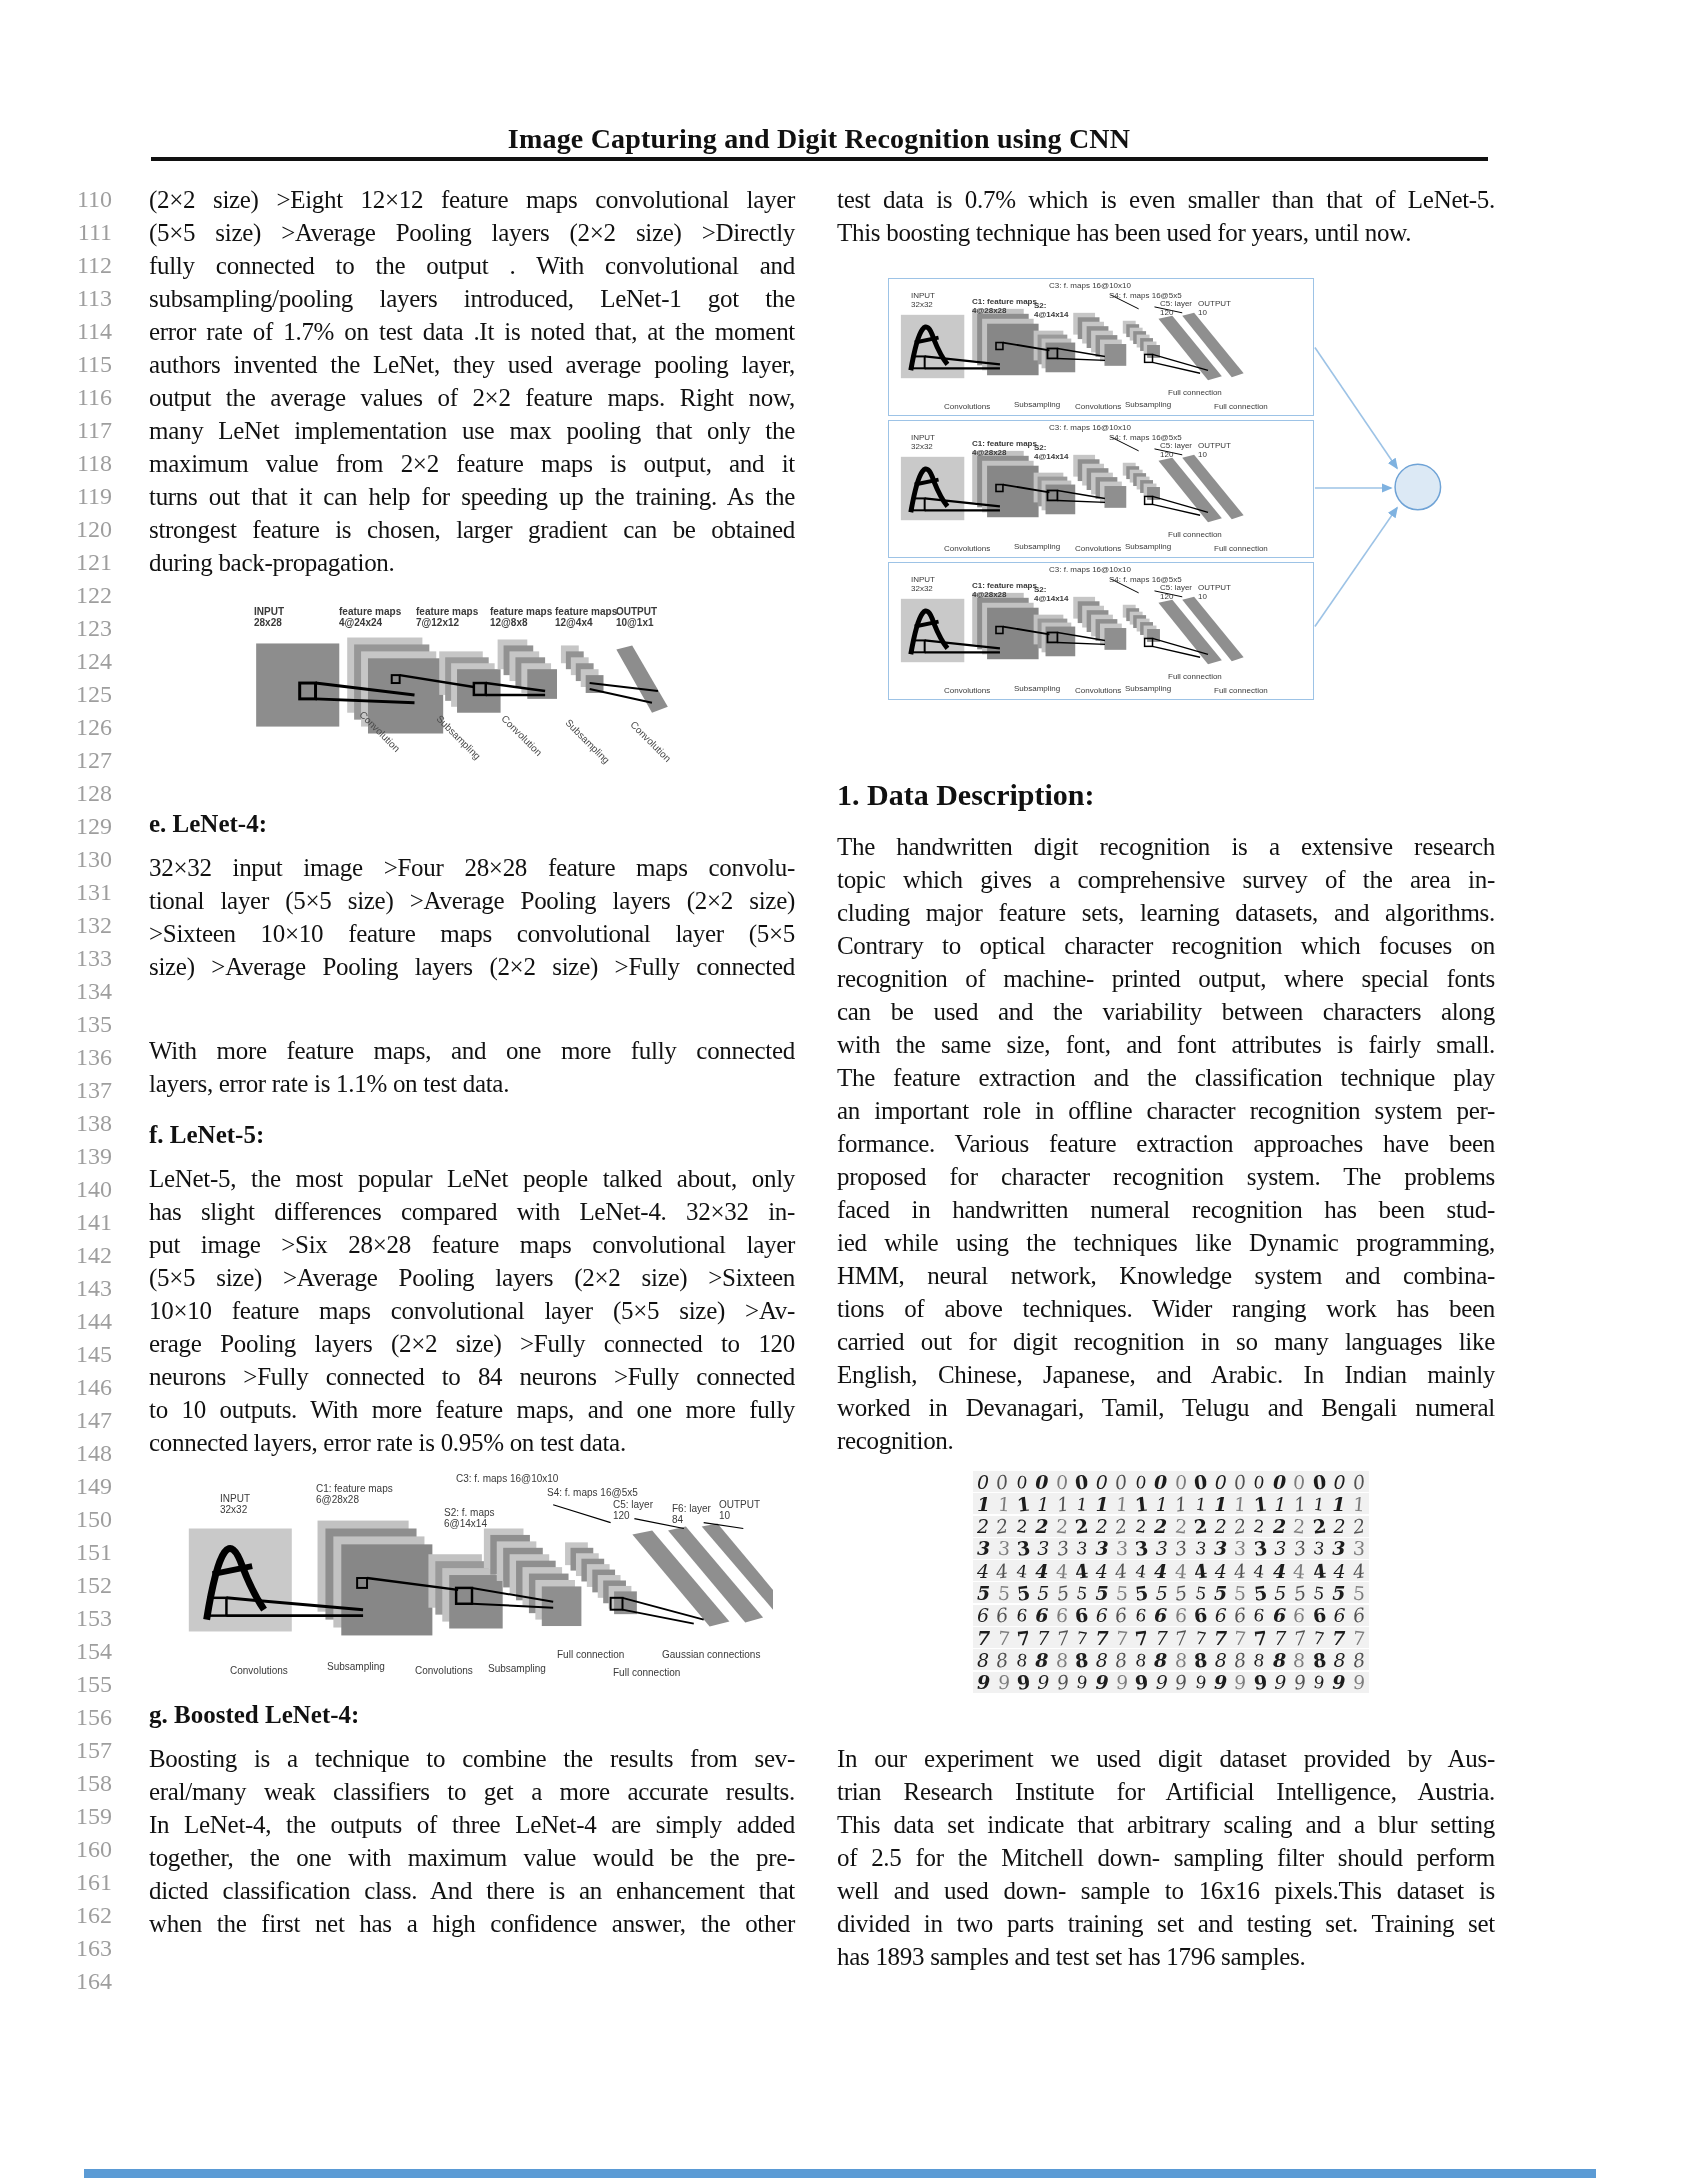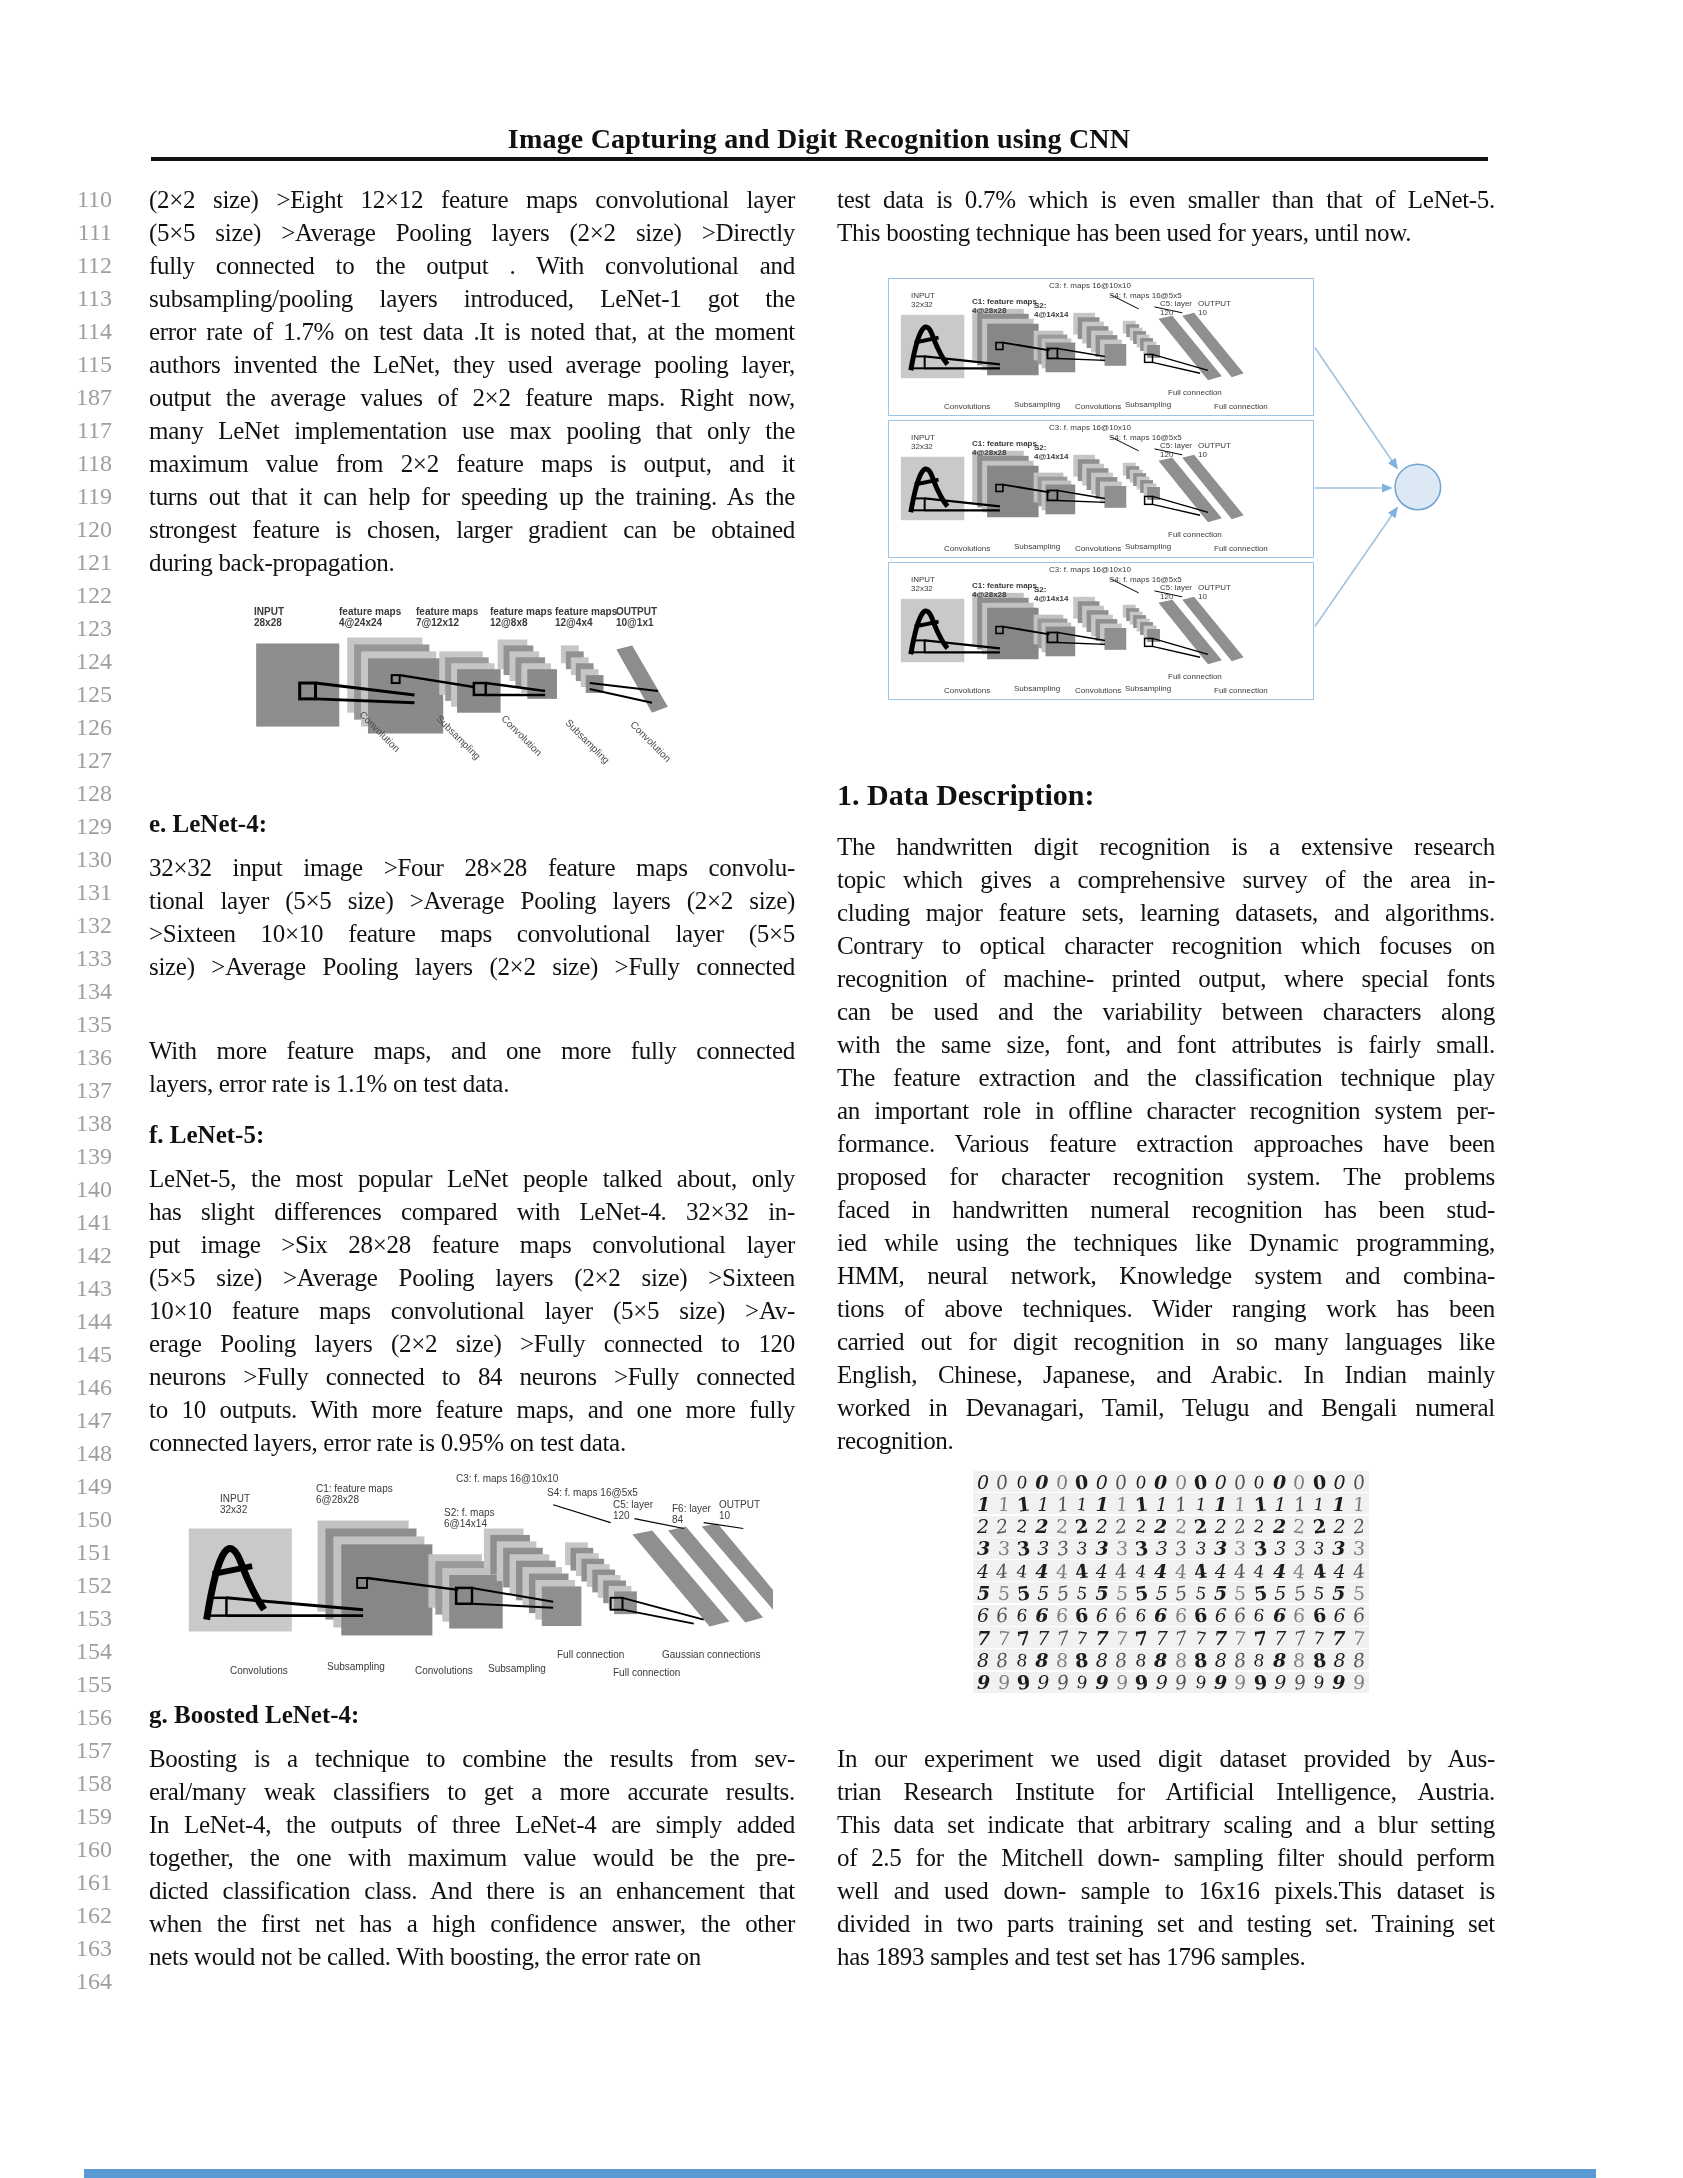--- a/index.html
+++ b/index.html
@@ -57,21 +57,21 @@
 <div class="abs" id="header-title">Image Capturing and Digit Recognition using CNN</div>
 <div class="abs" id="header-rule"></div>
 
 <div class="abs" id="lineno-col">
     <div class="lnum">110</div>
     <div class="lnum">111</div>
     <div class="lnum">112</div>
     <div class="lnum">113</div>
     <div class="lnum">114</div>
     <div class="lnum">115</div>
-    <div class="lnum">187</div>
+    <div class="lnum">116</div>
     <div class="lnum">117</div>
     <div class="lnum">118</div>
     <div class="lnum">119</div>
     <div class="lnum">120</div>
     <div class="lnum">121</div>
     <div class="lnum">122</div>
     <div class="lnum">123</div>
     <div class="lnum">124</div>
     <div class="lnum">125</div>
     <div class="lnum">126</div>
@@ -314,21 +314,20 @@
   </div>
 
   <div class="sec-head" style="top:1701px">g. Boosted LeNet-4:</div>
   <div class="para" style="top:1742px">
       <div class="tline">Boosting is a technique to combine the results from sev-</div>
       <div class="tline">eral/many weak classifiers to get a more accurate results.</div>
       <div class="tline">In LeNet-4, the outputs of three LeNet-4 are simply added</div>
       <div class="tline">together, the one with maximum value would be the pre-</div>
       <div class="tline">dicted classification class. And there is an enhancement that</div>
       <div class="tline">when the first net has a high confidence answer, the other</div>
-      <div class="tline tlast">nets would not be called. With boosting, the error rate on</div>
     </div>
 </div>
 
 <div class="abs" id="right-col">
 
   <div class="para" style="top:183px">
       <div class="tline">test data is 0.7% which is even smaller than that of LeNet-5.</div>
       <div class="tline tlast">This boosting technique has been used for years, until now.</div>
     </div>
 

